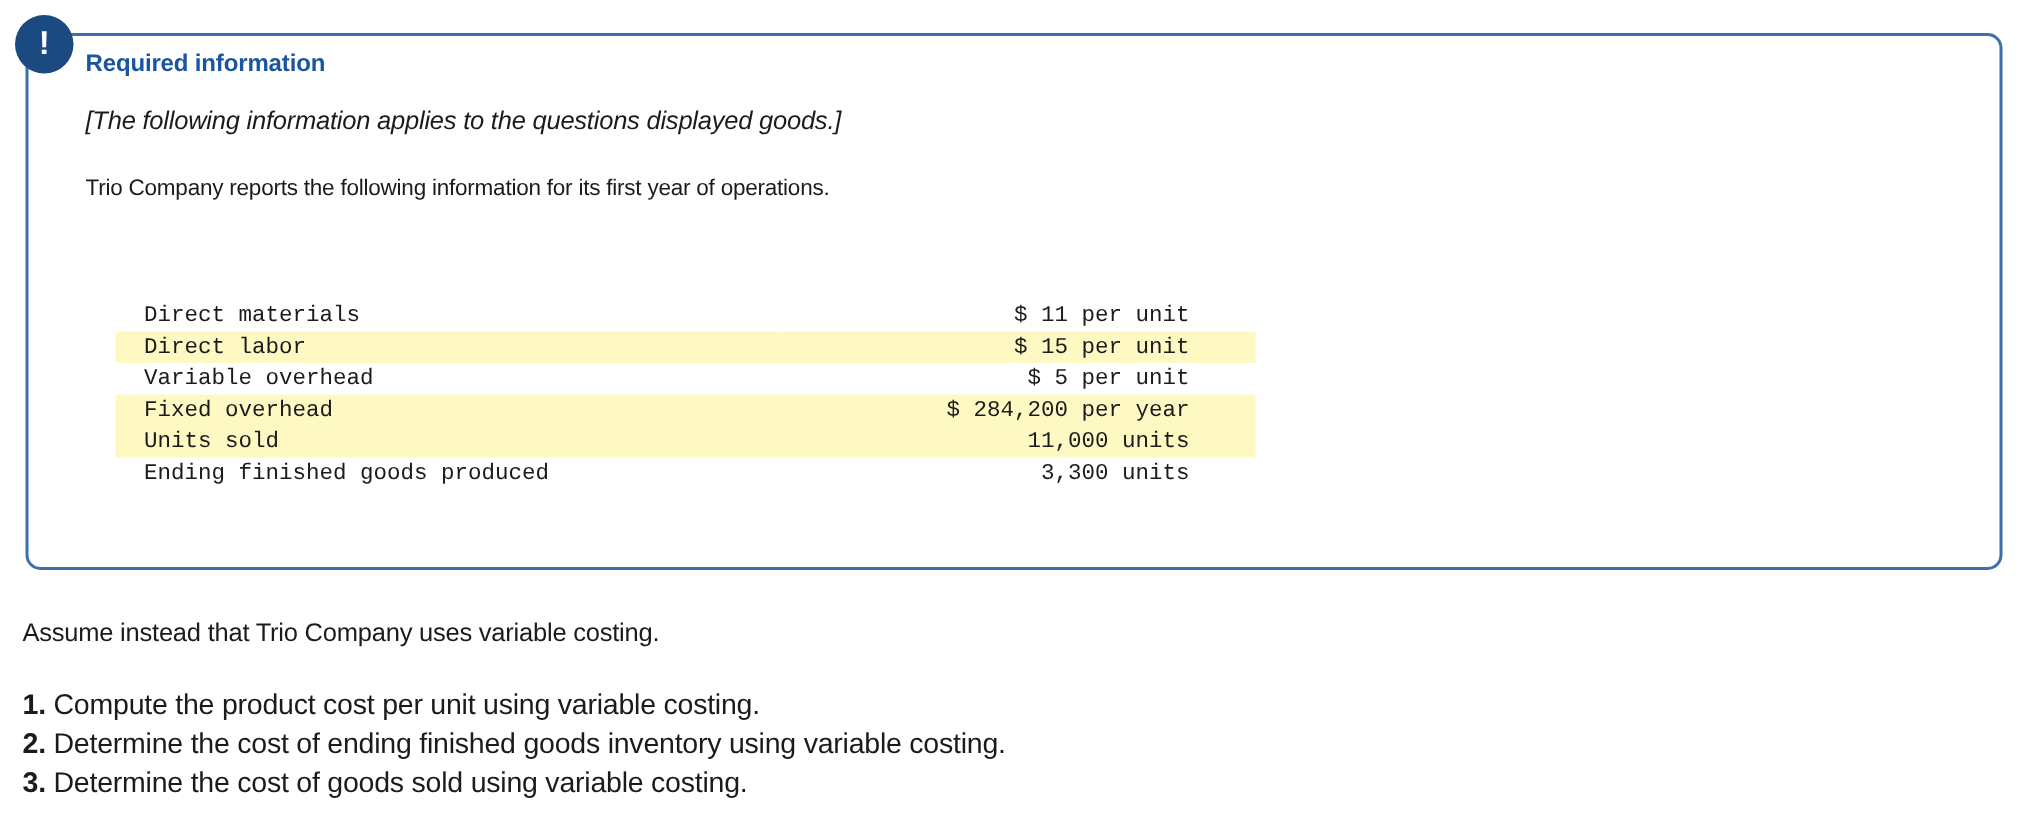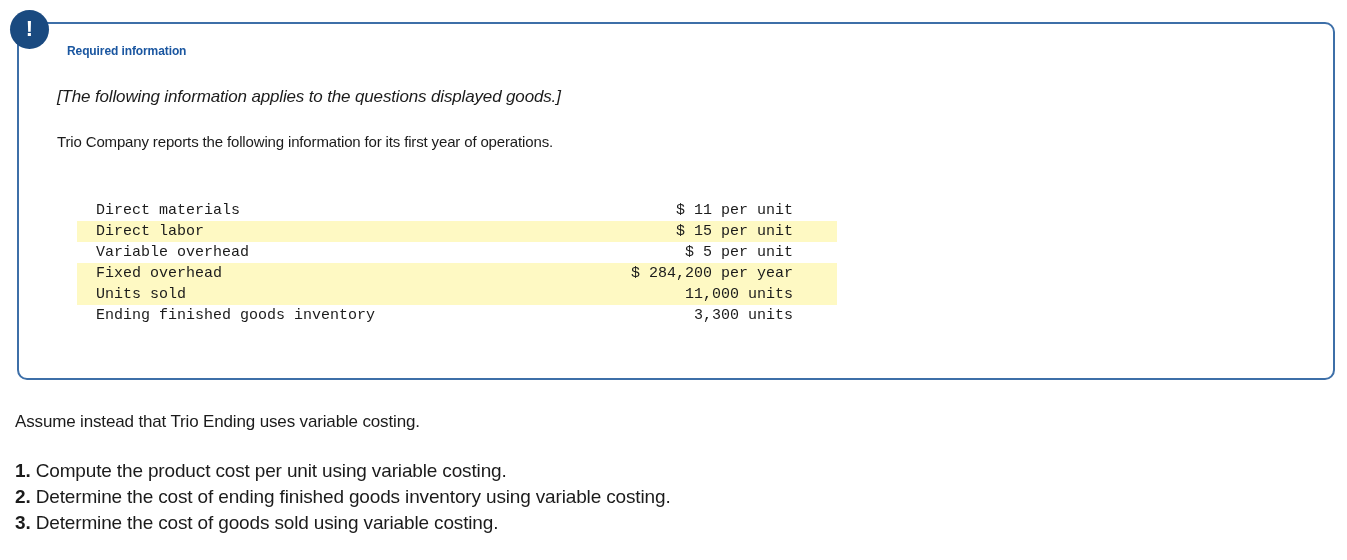--- a/index.html
+++ b/index.html
@@ -65,24 +65,24 @@
   }
 
   .callout-inner {
     position: absolute;
     left: 57px;
     top: 34px;
     right: 20px;
   }
 
   .req-title {
-    font-size: 12px;
+    font-size: 16px;
     font-weight: bold;
     color: #1a56a0;
-    margin: 10px;
+    margin: 0;
     letter-spacing: -0.1px;
   }
   .applies-line {
     font-size: 17px;
     font-style: italic;
     color: #1b1b1b;
     margin: 0;
     padding-top: 19px;
     letter-spacing: -0.15px;
   }
@@ -185,27 +185,27 @@
       </tr>
       <tr class="striped">
         <td class="lbl">Fixed overhead</td>
         <td class="val">$ 284,200 per year</td>
       </tr>
       <tr class="striped">
         <td class="lbl">Units sold</td>
         <td class="val">11,000 units</td>
       </tr>
       <tr>
-        <td class="lbl">Ending finished goods inventory</td>
+        <td class="lbl">Ending finished goods produced</td>
         <td class="val">3,300 units</td>
       </tr>
     </tbody>
   </table>
 </div>
 
 <div class="lower">
-  <p class="assume-line">Assume instead that Trio Ending uses variable costing.</p>
+  <p class="assume-line">Assume instead that Trio Company uses variable costing.</p>
   <ul class="q-list">
     <li><span class="q-num">1.</span><span> Compute the product cost per unit using variable costing.</span></li>
     <li><span class="q-num">2.</span><span> Determine the cost of ending finished goods inventory using variable costing.</span></li>
     <li><span class="q-num">3.</span><span> Determine the cost of goods sold using variable costing.</span></li>
   </ul>
 </div>
 
 </body></html>

